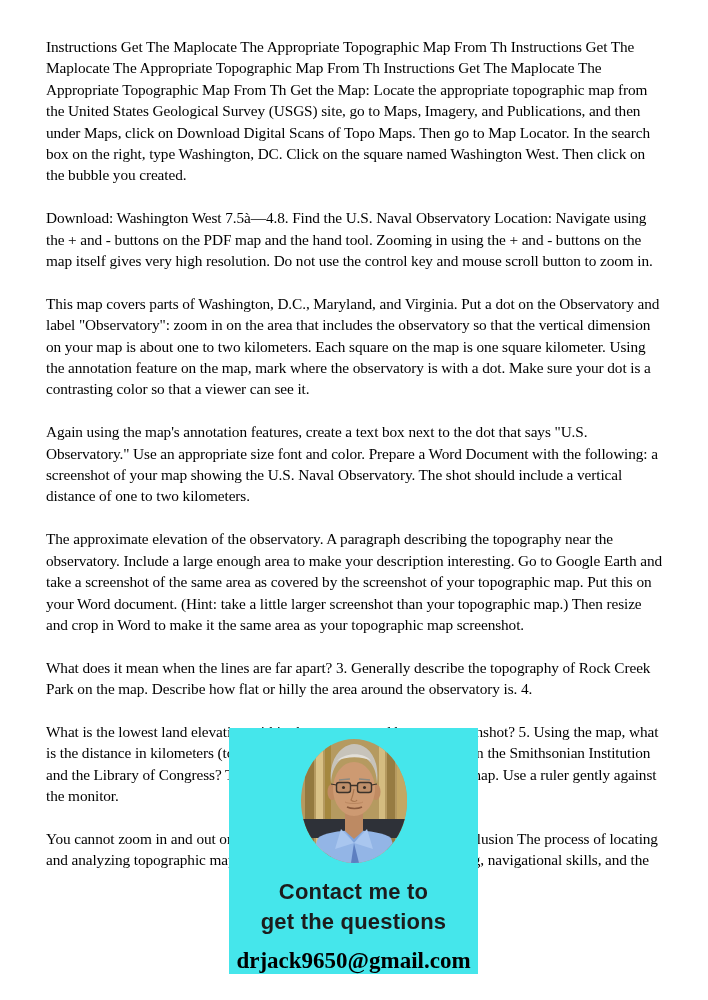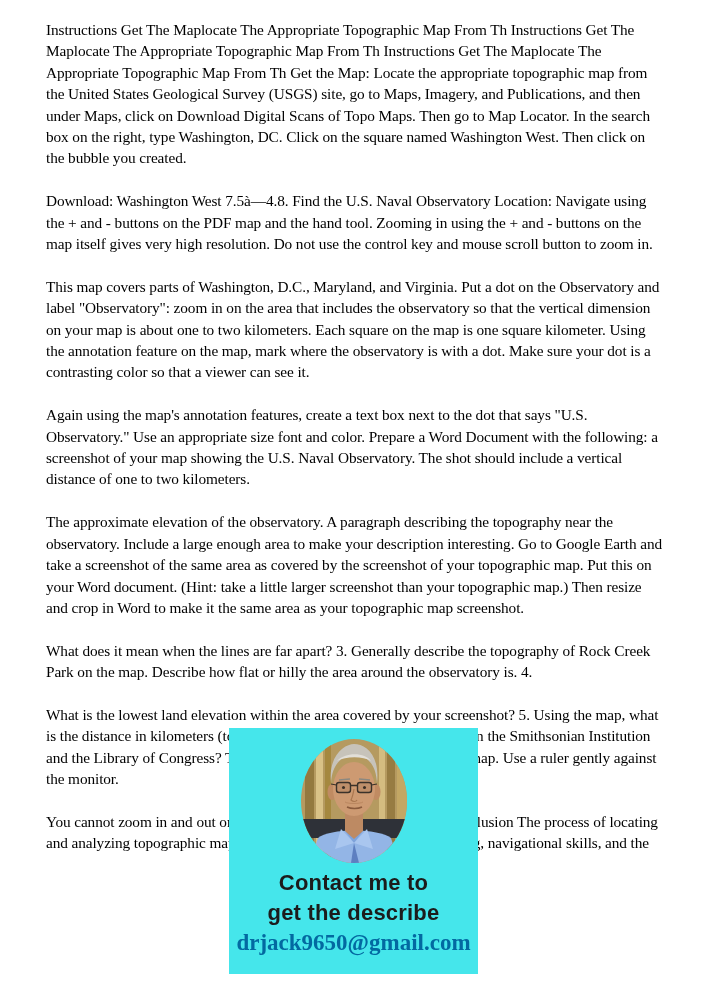--- a/index.html
+++ b/index.html
@@ -1,21 +1,21 @@
 <!DOCTYPE html>
 <html><head>
 <meta charset="utf-8">
 <style>
   html,body{margin:0;padding:0;}
   body{
     width:708px;height:1000px;position:relative;background:#ffffff;
     font-family:"Liberation Serif",serif;overflow:hidden;
   }
   .doc{
-    position:absolute;left:46px;top:19px;width:620px;
+    position:absolute;left:46px;top:36px;width:620px;
     font-size:15.3px;line-height:21.4px;color:#000;
     letter-spacing:-0.1px;
   }
   .doc p{margin:0 0 21.4px 0;}
   .overlay{
     position:absolute;left:229px;top:728px;width:249px;height:246px;
     display:flex;flex-direction:column;align-items:center;
     box-sizing:border-box;
   }
   .photo{
@@ -40,21 +40,21 @@
   <p>Instructions Get The Maplocate The Appropriate Topographic Map From Th Instructions Get The Maplocate The Appropriate Topographic Map From Th Instructions Get The Maplocate The Appropriate Topographic Map From Th Get the Map: Locate the appropriate topographic map from the United States Geological Survey (USGS) site, go to Maps, Imagery, and Publications, and then under Maps, click on Download Digital Scans of Topo Maps. Then go to Map Locator. In the search box on the right, type Washington, DC. Click on the square named Washington West. Then click on the bubble you created.</p>
   <p>Download: Washington West 7.5à—4.8. Find the U.S. Naval Observatory Location: Navigate using the + and - buttons on the PDF map and the hand tool. Zooming in using the + and - buttons on the map itself gives very high resolution. Do not use the control key and mouse scroll button to zoom in.</p>
   <p>This map covers parts of Washington, D.C., Maryland, and Virginia. Put a dot on the Observatory and label "Observatory": zoom in on the area that includes the observatory so that the vertical dimension on your map is about one to two kilometers. Each square on the map is one square kilometer. Using the annotation feature on the map, mark where the observatory is with a dot. Make sure your dot is a contrasting color so that a viewer can see it.</p>
   <p>Again using the map's annotation features, create a text box next to the dot that says "U.S. Observatory." Use an appropriate size font and color. Prepare a Word Document with the following: a screenshot of your map showing the U.S. Naval Observatory. The shot should include a vertical distance of one to two kilometers.</p>
   <p>The approximate elevation of the observatory. A paragraph describing the topography near the observatory. Include a large enough area to make your description interesting. Go to Google Earth and take a screenshot of the same area as covered by the screenshot of your topographic map. Put this on your Word document. (Hint: take a little larger screenshot than your topographic map.) Then resize and crop in Word to make it the same area as your topographic map screenshot.</p>
   <p>What does it mean when the lines are far apart? 3. Generally describe the topography of Rock Creek Park on the map. Describe how flat or hilly the area around the observatory is. 4.</p>
   <p>What is the lowest land elevation within the area covered by your screenshot? 5. Using the map, what is the distance in kilometers (to the nearest tenth of a kilometer) between the Smithsonian Institution and the Library of Congress? To measure, use the graphic scale of the map. Use a ruler gently against the monitor.</p>
   <p>You cannot zoom in and out once you have placed the ruler there. Conclusion The process of locating and analyzing topographic maps in this exercise introduces map reading, navigational skills, and the</p>
 </div>
 
-<div class="overlay" style="background: rgb(69, 230, 235);">
+<div class="overlay" style="background: rgb(69, 230, 235); justify-content: space-between;">
   <div class="photo">
     <svg width="106" height="124" viewBox="0 0 106 124" xmlns="http://www.w3.org/2000/svg">
 
       <rect x="0" y="0" width="106" height="124" fill="#b59a60"></rect>
       <rect x="4" y="0" width="9" height="124" fill="#93793f"></rect>
       <rect x="15" y="0" width="7" height="124" fill="#d9c287"></rect>
       <rect x="24" y="0" width="6" height="124" fill="#a5883f"></rect>
       <rect x="78" y="0" width="6" height="124" fill="#d4bc80"></rect>
       <rect x="86" y="0" width="8" height="124" fill="#977c42"></rect>
       <rect x="96" y="0" width="10" height="124" fill="#c3a764"></rect>
@@ -88,16 +88,16 @@
       <circle cx="42.5" cy="48.5" r="1.5" fill="#3a2e24"></circle>
       <circle cx="63.5" cy="48.5" r="1.5" fill="#3a2e24"></circle>
 
       <path d="M53,50 C52,56 51,59 50,61 C52,63 55,63 56,61" stroke="#a9764f" stroke-width="1.2" fill="none"></path>
       <path d="M46,68 C50,70 57,70 61,68" stroke="#8a5a3c" stroke-width="1.5" fill="none"></path>
       <path d="M44,63 C47,65 59,65 62,63" stroke="#b5815a" stroke-width="0.8" fill="none"></path>
     </svg>
   </div>
   <div class="headline" style="color: rgb(28, 28, 28);">
     <div>Contact me to</div>
-    <div>get the describe</div>
+    <div>get the questions</div>
   </div>
-  <div class="email" style="color: #0369a1;">drjack9650@gmail.com</div>
+  <div class="email" style="color: #000000;">drjack9650@gmail.com</div>
 </div>
 
 </body></html>

